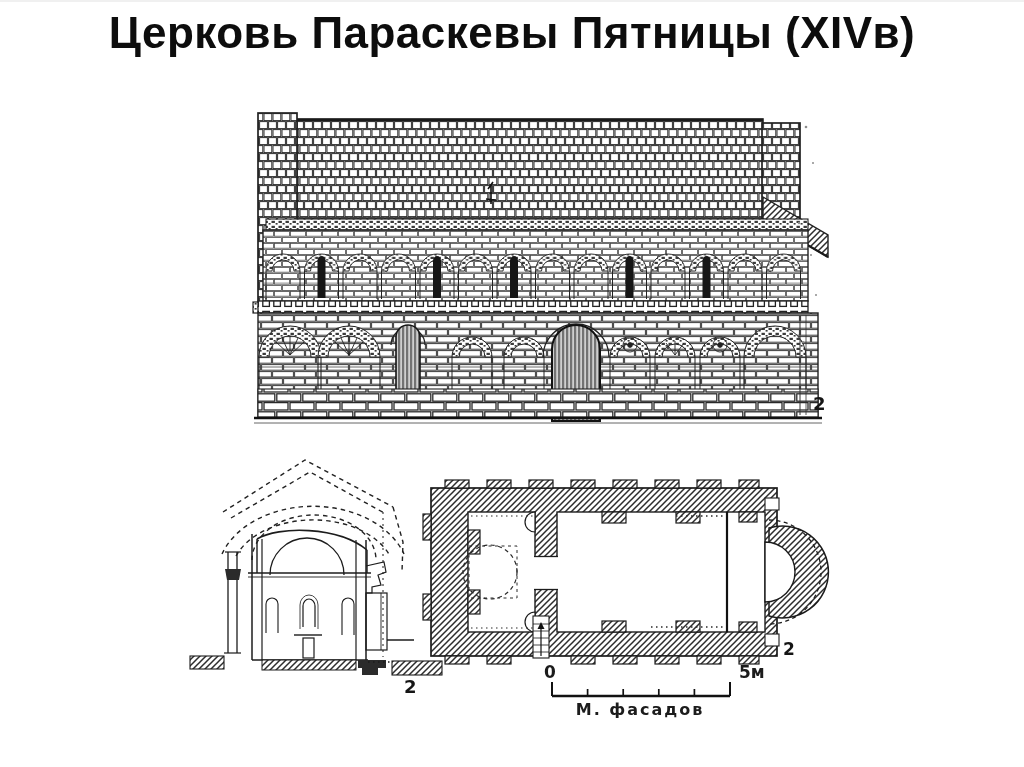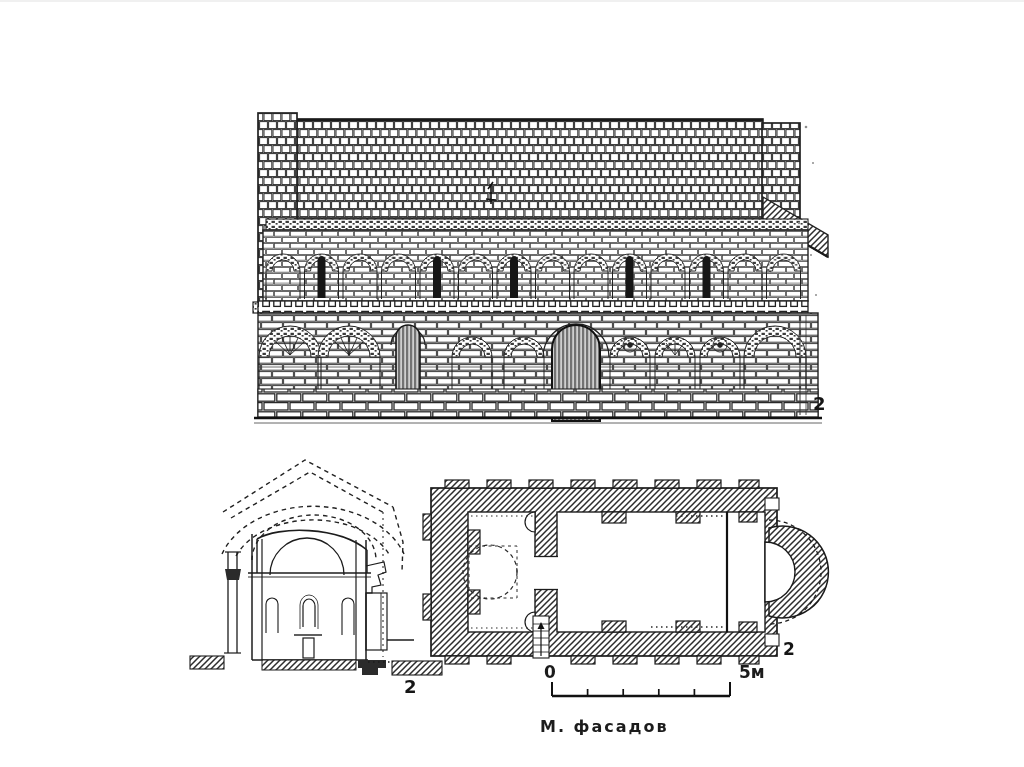--- a/index.html
+++ b/index.html
@@ -10,31 +10,32 @@
   .slide-title{position:absolute;left:0;top:8px;width:100%;margin:0;
        text-align:center;font-weight:700;font-size:44px;letter-spacing:0.5px;
        color:#0d0d0d;font-family:"Liberation Sans",sans-serif;}
   svg{position:absolute;overflow:visible;}
   #elevation-svg{left:250px;top:105px;}
   #section-svg{left:186px;top:442px;}
   #plan-svg{left:421px;top:476px;}
   .scalebar{position:absolute;left:540px;top:662px;width:215px;height:62px;color:#1c1c1c;}
   .scalebar .zero{position:absolute;left:4px;top:0px;font-weight:700;font-size:17px;font-family:"DejaVu Sans",sans-serif;}
   .scalebar .max{position:absolute;left:176px;top:0px;font-weight:700;font-size:17px;font-family:"DejaVu Sans",sans-serif;margin-left:23px;}
-  .scalebar .caption{position:absolute;left:0;top:38px;width:200px;text-align:left;
-       font-size:16px;font-weight:700;letter-spacing:2px;font-family:"DejaVu Sans",sans-serif;margin-top:17px;}
+  .scalebar .caption{position:absolute;left:0;top:38px;width:200px;text-align:center;
+       font-size:16px;font-weight:700;letter-spacing:2px;font-family:"DejaVu Sans",sans-serif;}
   .scalebar svg{left:0;top:8px;}
   text{font-family:"DejaVu Sans",sans-serif;font-weight:700;}
 </style>
 </head>
 <body>
 
 <div class="slide">
   <div class="top-smudge"></div>
 
+  <h1 class="slide-title">Церковь Параскевы Пятницы (XIVв)</h1>
 
   <svg id="elevation-svg" width="585" height="330" viewBox="0 0 585 330">
     <defs>
       <pattern id="pRoof" width="9" height="16" patternUnits="userSpaceOnUse">
         <rect width="9" height="16" fill="#ffffff"></rect>
         <rect x="0.6" y="0.6" width="7.8" height="7" fill="none" stroke="#2c2c2c" stroke-width="1"></rect>
         <rect x="-4" y="8.6" width="7.8" height="7" fill="none" stroke="#2c2c2c" stroke-width="1"></rect>
         <rect x="5" y="8.6" width="7.8" height="7" fill="none" stroke="#2c2c2c" stroke-width="1"></rect>
       </pattern>
       <pattern id="pWall" width="16" height="12" patternUnits="userSpaceOnUse">

